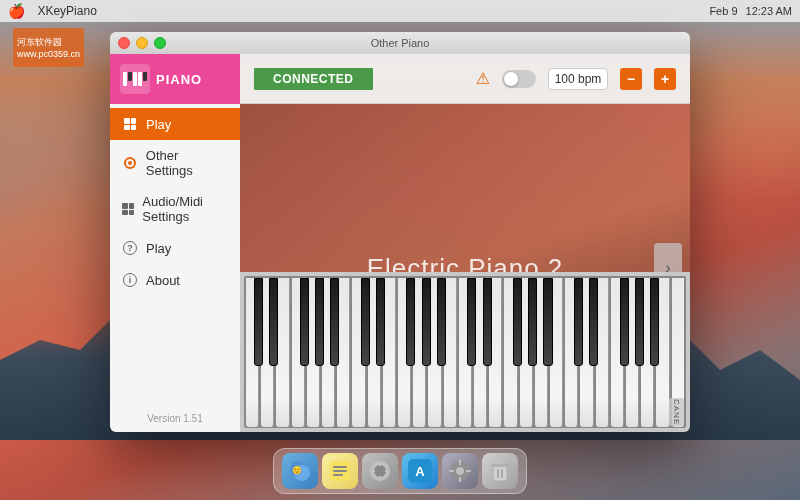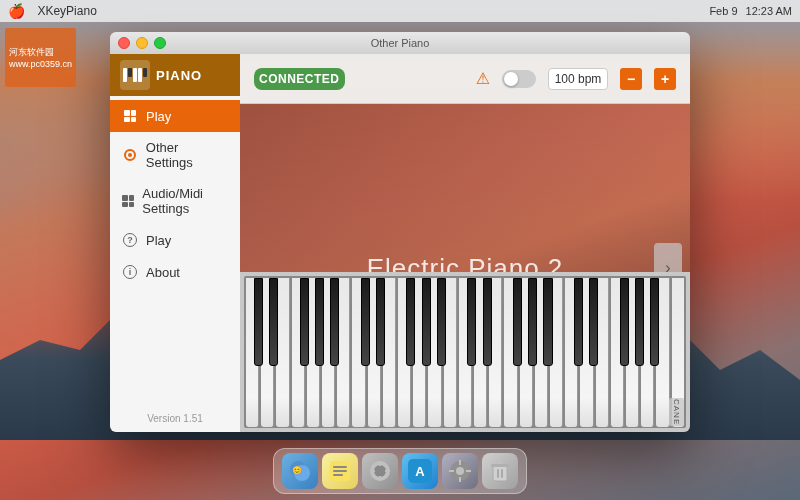--- a/index.html
+++ b/index.html
@@ -70,26 +70,26 @@
     }
 
     .apple-logo {
       font-size: 14px;
     }
 
     
     .watermark {
       position: absolute;
       top: 28px;
-      left: 5px;
+      left: 13px;
       z-index: 99;
       background: rgba(220,100,30,0.85);
       color: white;
       font-size: 9px;
-      padding: 18px 4px;
+      padding: 8px 4px;
       border-radius: 2px;
     }
 
     
     .app-window {
       position: absolute;
       top: 32px;
       left: 110px;
       width: 580px;
       height: 400px;
@@ -145,22 +145,22 @@
     
     .sidebar {
       width: 130px;
       background: #f5f5f5;
       display: flex;
       flex-direction: column;
       flex-shrink: 0;
     }
 
     .sidebar-header {
-      background: #a16207;
-      height: 42px;
+      background: #ec4899;
+      height: 50px;
       display: flex;
       align-items: center;
       padding: 16px 10px;
       gap: 6px;
     }
 
     .piano-icon-box {
       width: 30px;
       height: 30px;
       background: rgba(255,255,255,0.2);
@@ -305,22 +305,22 @@
       gap: 12px;
       border-bottom: 1px solid #ccc;
       flex-shrink: 0;
     }
 
     .connected-badge {
       background: #4a9a4a;
       color: white;
       font-size: 12px;
       font-weight: 600;
-      padding: 4px 5px;
-      border-radius: 8px;
+      padding: 4px 19px;
+      border-radius: 1px;
       letter-spacing: 0.5px;
     }
 
     .spacer { flex: 1; }
 
     .warning-icon {
       color: #e8650a;
       font-size: 16px;
     }
 

